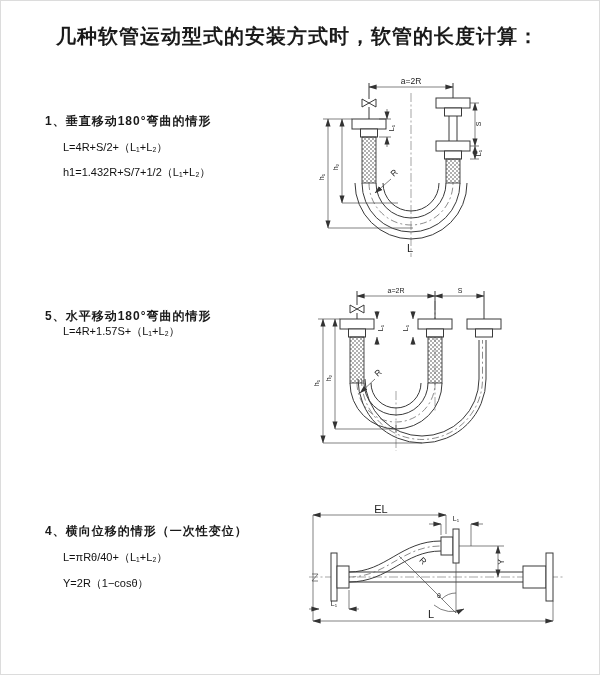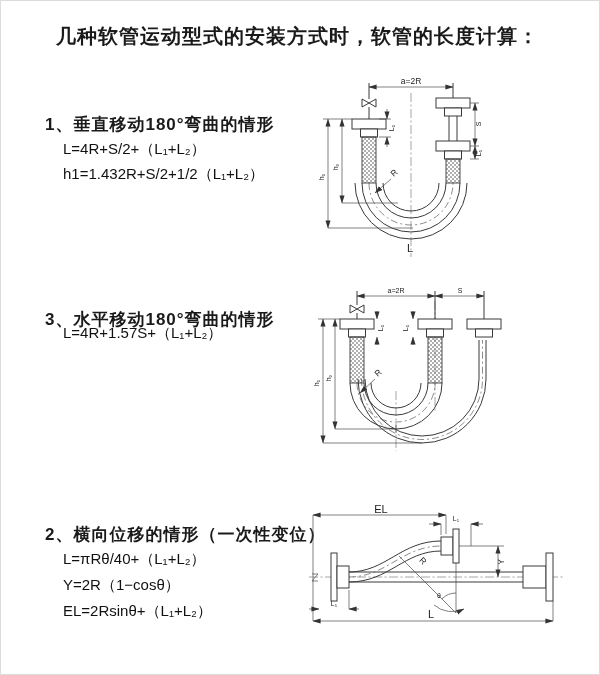--- a/index.html
+++ b/index.html
@@ -6,24 +6,24 @@
   .page{
     position:relative;width:600px;height:675px;margin:0 auto;
     background:#ffffff;border:1px solid #dcdcdc;box-sizing:border-box;
     font-family:"Liberation Sans","DejaVu Sans",sans-serif;color:#1a1a1a;overflow:hidden;
   }
   .title{
     position:absolute;left:48px;top:22px;font-size:20px;font-weight:700;
     letter-spacing:1px;white-space:nowrap;margin-left:7px;
   }
   .sec-heading{
-    position:absolute;font-size:17px;font-weight:700;letter-spacing:1px;white-space:nowrap;
+    position:absolute;font-size:12px;font-weight:700;letter-spacing:1px;white-space:nowrap;
   }
   .formula{
-    position:absolute;font-size:15px;font-weight:400;white-space:nowrap;color:#111;text-align:center;
+    position:absolute;font-size:11px;font-weight:400;white-space:nowrap;color:#111;text-align:center;
   }
   svg.diagram{position:absolute;overflow:visible;}
   svg .draw{stroke:#3a3a3a;stroke-width:1;fill:none;}
   svg .thin{stroke:#4a4a4a;stroke-width:0.7;fill:none;}
   svg .fitting{stroke:#3a3a3a;stroke-width:1;fill:#ffffff;}
   svg .braid{stroke:#3a3a3a;stroke-width:0.9;fill:url(#braidpat);}
   svg .cl{stroke:#6a6a6a;stroke-width:0.6;fill:none;stroke-dasharray:9 2.5 2 2.5;}
   svg .dash{stroke:#5a5a5a;stroke-width:0.7;fill:none;stroke-dasharray:7 3 2 3;}
   svg text{font-family:"Liberation Sans","DejaVu Sans",sans-serif;fill:#222;}
   svg .dl{font-size:8.5px;}
@@ -43,21 +43,21 @@
       <marker id="arr" viewBox="0 0 10 10" refX="9.5" refY="5" markerWidth="8" markerHeight="8" markerUnits="userSpaceOnUse" orient="auto-start-reverse">
         <path d="M0,1.8 L10,5 L0,8.2 Z" fill="#333"></path>
       </marker>
     </defs>
   </svg>
 
   <div class="title">几种软管运动型式的安装方式时，软管的长度计算：</div>
 
   <div class="sec-heading" style="left:44px;top:112px">1、垂直移动180°弯曲的情形</div>
   <div class="formula" style="left:62px;top:139px">L=4R+S/2+（L₁+L₂）</div>
-  <div class="formula" style="left:62px;top:164px">h1=1.432R+S/2+1/2（L₁+L₂）</div>
+  <div class="formula" style="left:62px;top:164px">h1=1.432R+S/7+1/2（L₁+L₂）</div>
 
   <svg class="diagram" style="left:300px;top:70px" width="280" height="195" viewBox="0 0 280 195">
 
     <line class="cl" x1="110" y1="22" x2="110" y2="186"></line>
 
     <g>
       <path class="draw" d="M54,112 A56,56 0 0 0 166,112"></path>
       <path class="draw" d="M61,112 A49,49 0 0 0 159,112"></path>
       <path class="dash" d="M68,112 A42,42 0 0 0 152,112"></path>
       <path class="draw" d="M75,112 A35,35 0 0 0 145,112"></path>
@@ -126,21 +126,21 @@
     </g>
 
     <g>
       <line class="thin" x1="90" y1="108" x2="74" y2="122" marker-end="url(#arr)"></line>
       <text class="dl" text-anchor="middle" transform="rotate(-42 95 104)" x="95" y="104">R</text>
     </g>
 
     <text class="dlb" x="109" y="181" text-anchor="middle">L</text>
   </svg>
 
-  <div class="sec-heading" style="left:44px;top:307px">3、水平移动180°弯曲的情形</div>
+  <div class="sec-heading" style="left:44px;top:307px">5、水平移动180°弯曲的情形</div>
   <div class="formula" style="left:62px;top:323px">L=4R+1.57S+（L₁+L₂）</div>
 
   <svg class="diagram" style="left:300px;top:282px" width="300" height="175" viewBox="0 0 300 175">
     <line class="cl" x1="134" y1="18" x2="134" y2="130"></line>
     <line class="cl" x1="95" y1="108" x2="95" y2="168"></line>
 
     <g>
       <path class="draw" d="M49,100 A46,46 0 0 0 141,100"></path>
       <path class="dash" d="M56,100 A39,39 0 0 0 134,100"></path>
       <path class="draw" d="M63,100 A32,32 0 0 0 127,100"></path>
@@ -209,24 +209,23 @@
       <text class="dls" text-anchor="middle" transform="rotate(-90 30 95)" x="30" y="95">h₂</text>
     </g>
 
     <g>
       <line class="thin" x1="74" y1="96" x2="59" y2="110" marker-end="url(#arr)"></line>
       <text class="dl" text-anchor="middle" transform="rotate(-42 79 92)" x="79" y="92">R</text>
     </g>
     <line class="thin" x1="95" y1="142" x2="95" y2="150"></line>
   </svg>
 
-  <div class="sec-heading" style="left:44px;top:522px">2、横向位移的情形（一次性变位）</div>
+  <div class="sec-heading" style="left:44px;top:522px">4、横向位移的情形（一次性变位）</div>
   <div class="formula" style="left:62px;top:549px">L=πRθ/40+（L₁+L₂）</div>
   <div class="formula" style="left:62px;top:575px">Y=2R（1−cosθ）</div>
-  <div class="formula" style="left:62px;top:601px">EL=2Rsinθ+（L₁+L₂）</div>
 
   <svg class="diagram" style="left:300px;top:505px" width="300" height="160" viewBox="0 0 300 160">
 
     <g>
       <line class="cl" x1="8" y1="71" x2="262" y2="71"></line>
       <path class="thin" d="M11,68 L17,68 L11,75 L17,75"></path>
     </g>
 
     <g>
       <line class="draw" x1="48" y1="66" x2="222" y2="66"></line>

